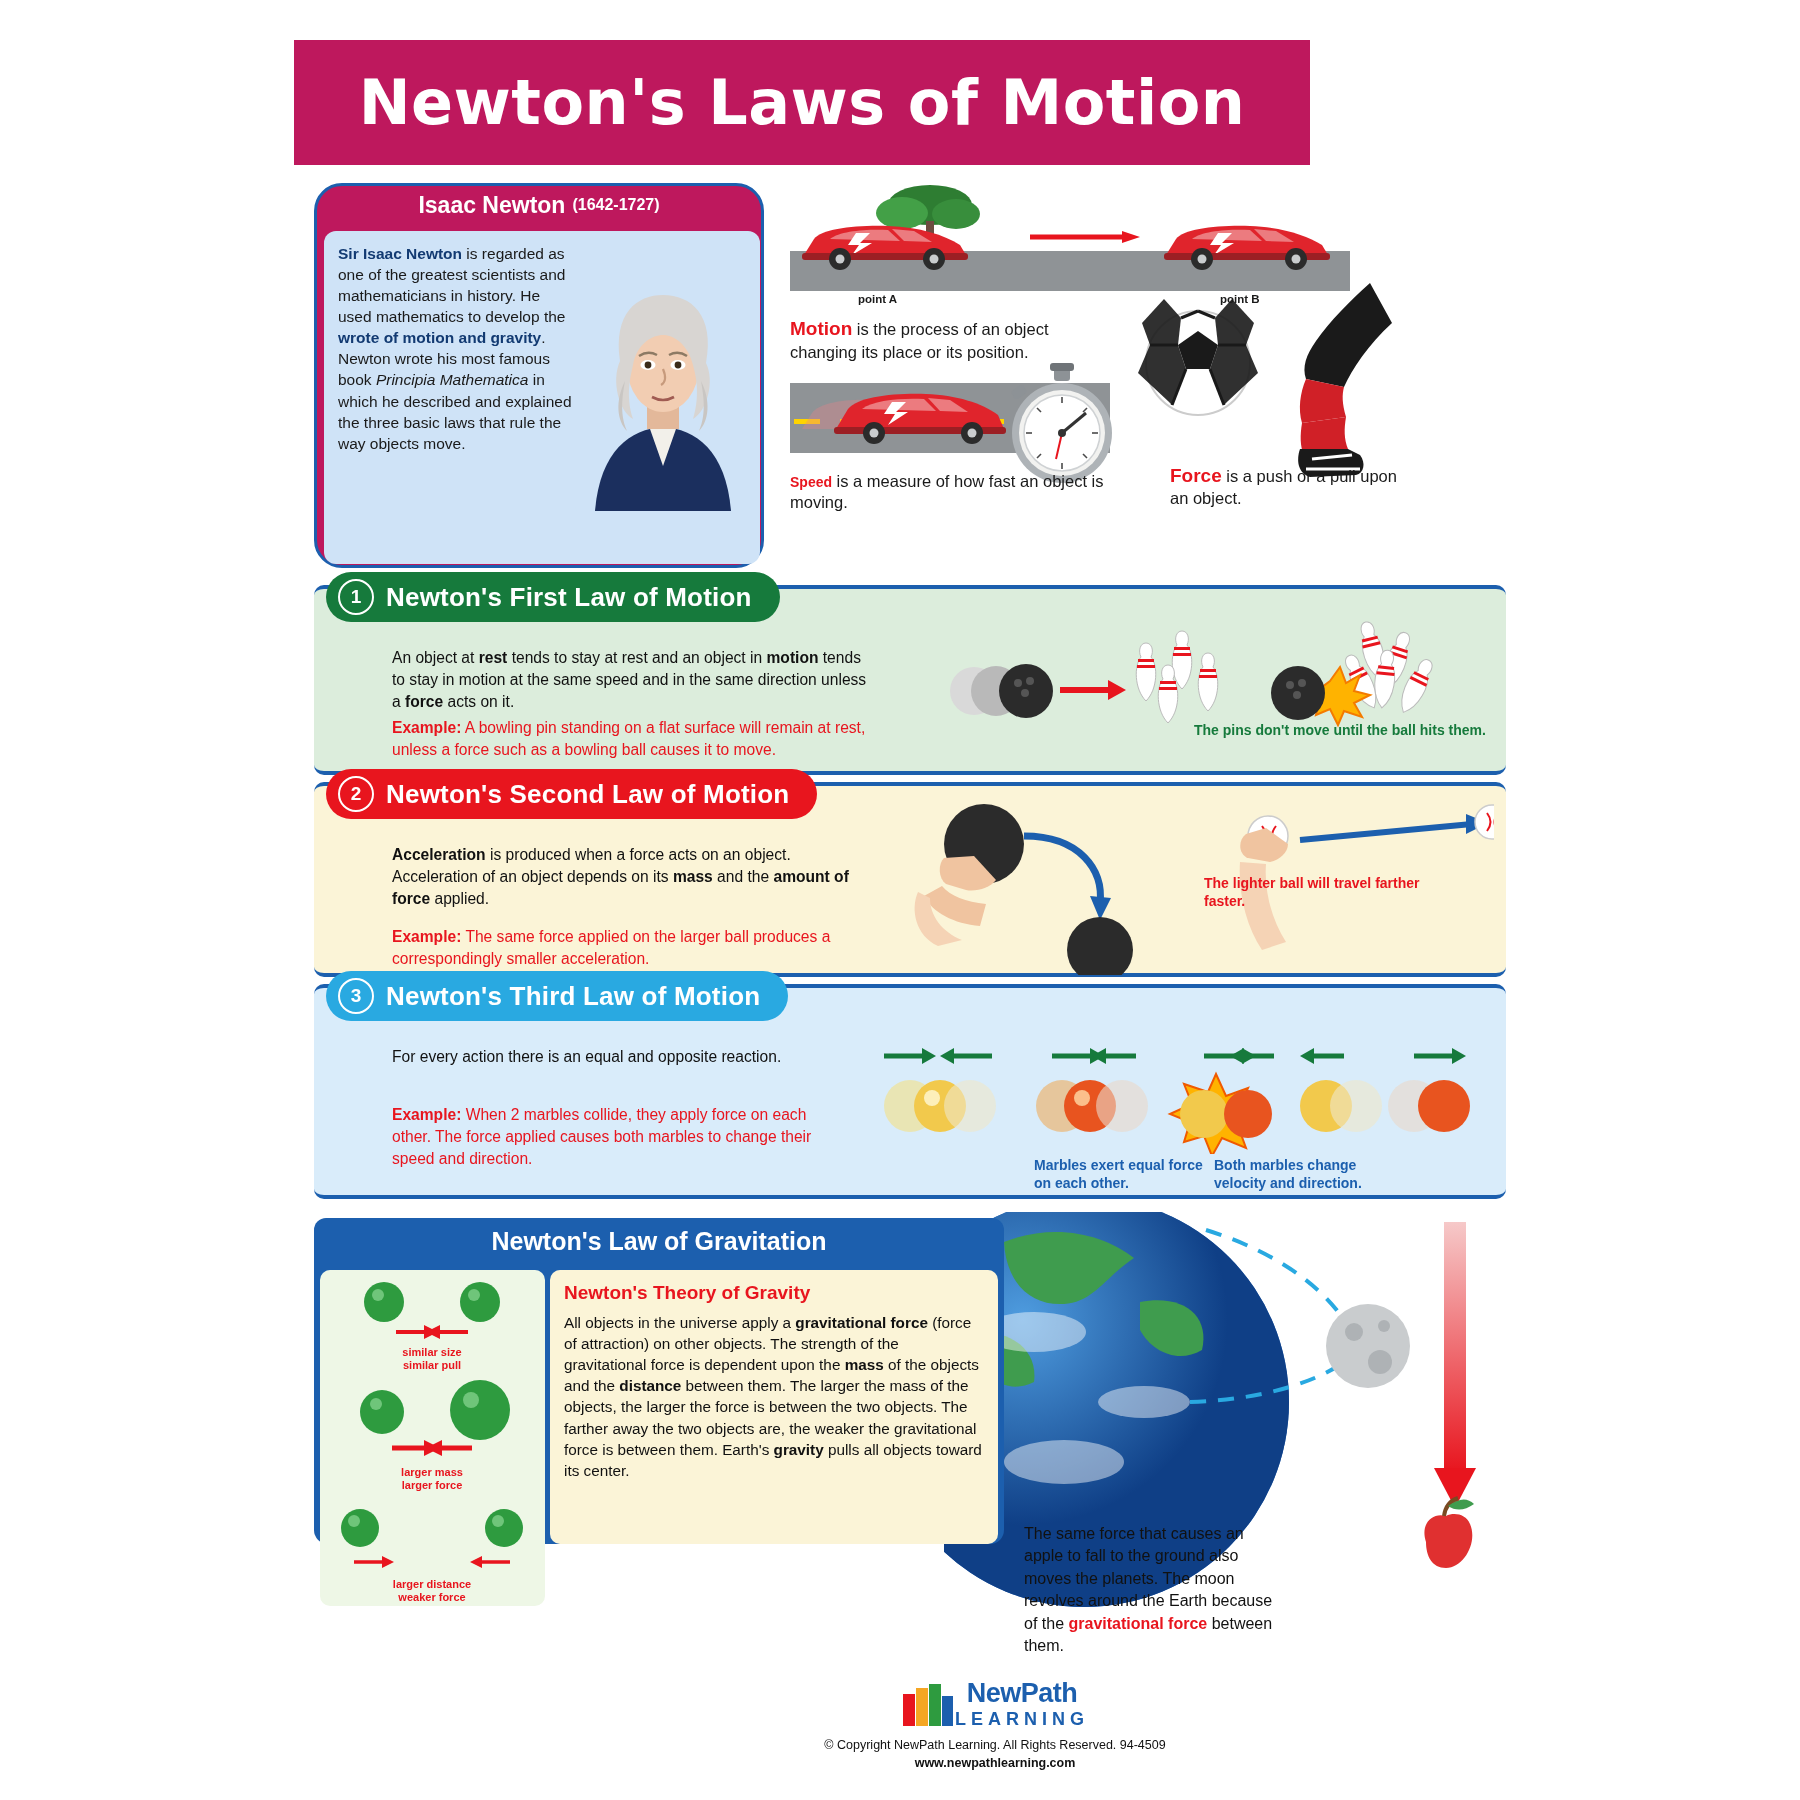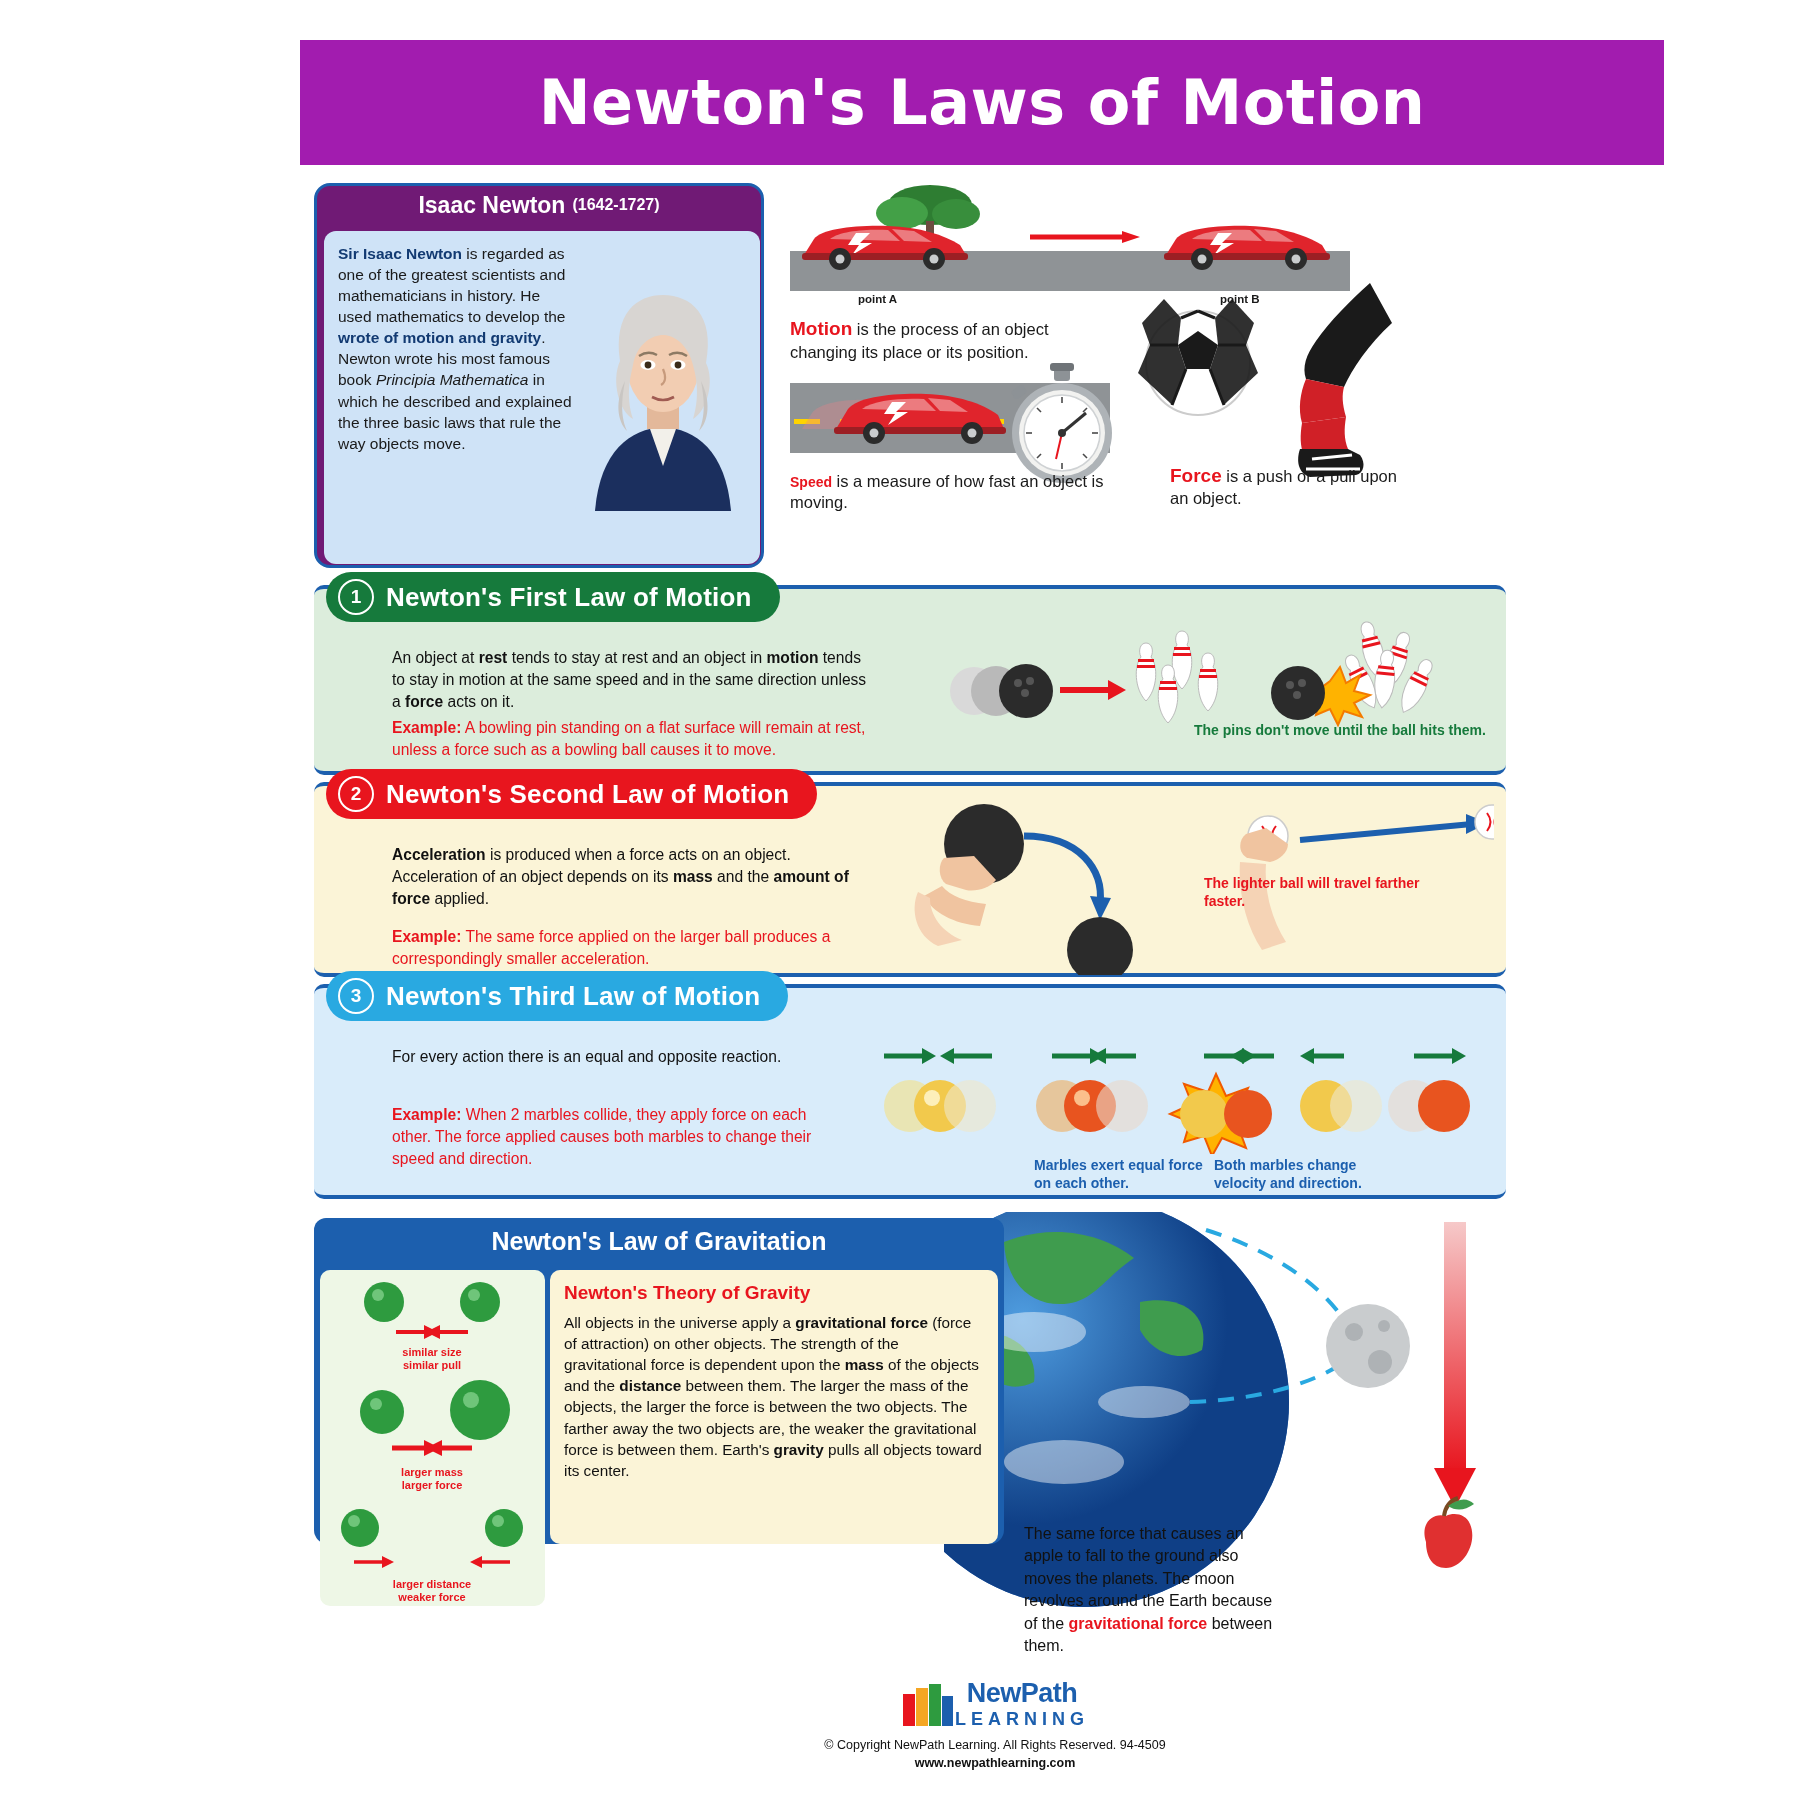--- a/index.html
+++ b/index.html
@@ -5,32 +5,32 @@
   html,body{margin:0;padding:0;}
   body{
     width:1800px;height:1800px;background:#ffffff;
     font-family:"Liberation Sans", sans-serif;
     position:relative;overflow:hidden;
   }
   .poster{position:absolute;left:290px;top:40px;width:1240px;height:1730px;}
 
   
   .title-bar{
-    position:absolute;left:10px;top:0;width:1364px;height:125px;
-    background:#a21caf;display:flex;align-items:center;justify-content:center;
+    position:absolute;left:4px;top:0;width:1016px;height:125px;
+    background:#be185d;display:flex;align-items:center;justify-content:center;
   }
   .title-bar .t{
     color:#fff;font-size:62px;font-weight:bold;letter-spacing:.5px;
     font-family:"DejaVu Sans", sans-serif;
   }
 
   
   .newton-box{
     position:absolute;left:24px;top:143px;width:450px;height:385px;
-    background:#701a75;border-radius:16px;border:3px solid #1c5fae;
+    background:#be185d;border-radius:28px;border:3px solid #1c5fae;
     box-sizing:border-box;
   }
   .newton-head{
     height:38px;display:flex;align-items:center;justify-content:center;gap:7px;
     color:#fff;
   }
   .newton-head .n1{font-size:23px;font-weight:bold;}
   .newton-head .n2{font-size:16px;font-weight:bold;}
   .newton-inner{
     position:absolute;left:7px;top:45px;width:436px;height:333px;

